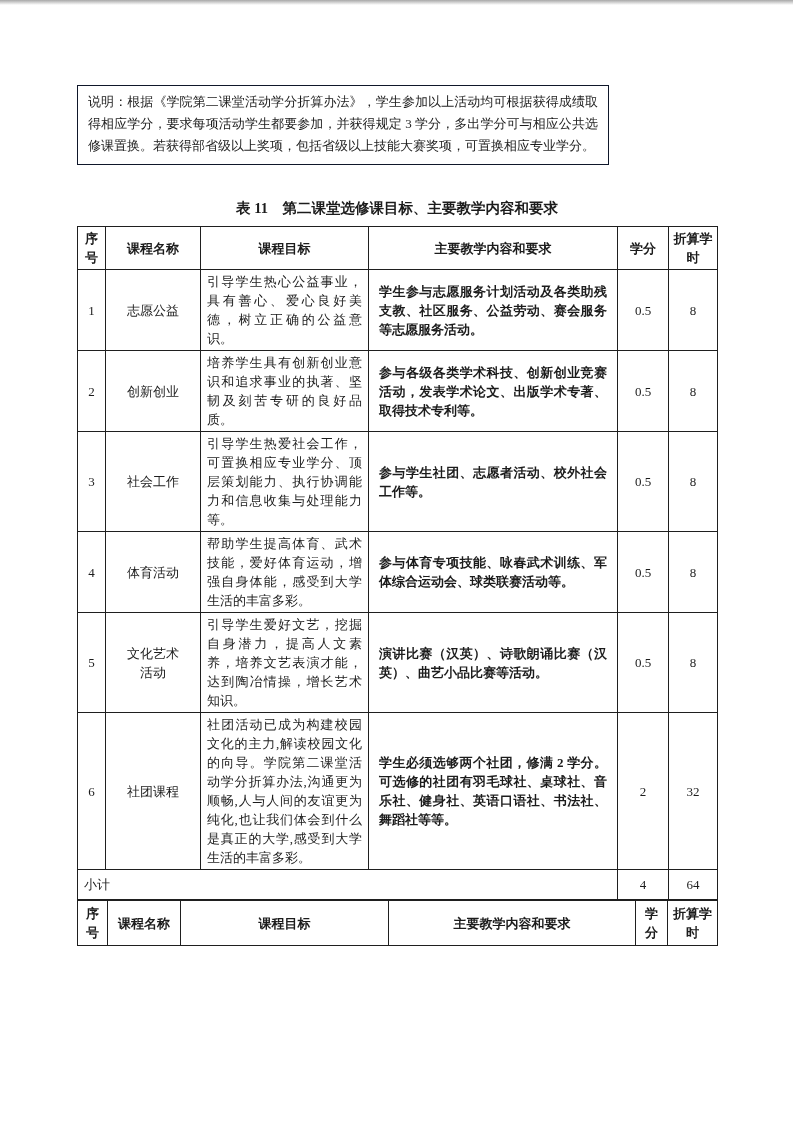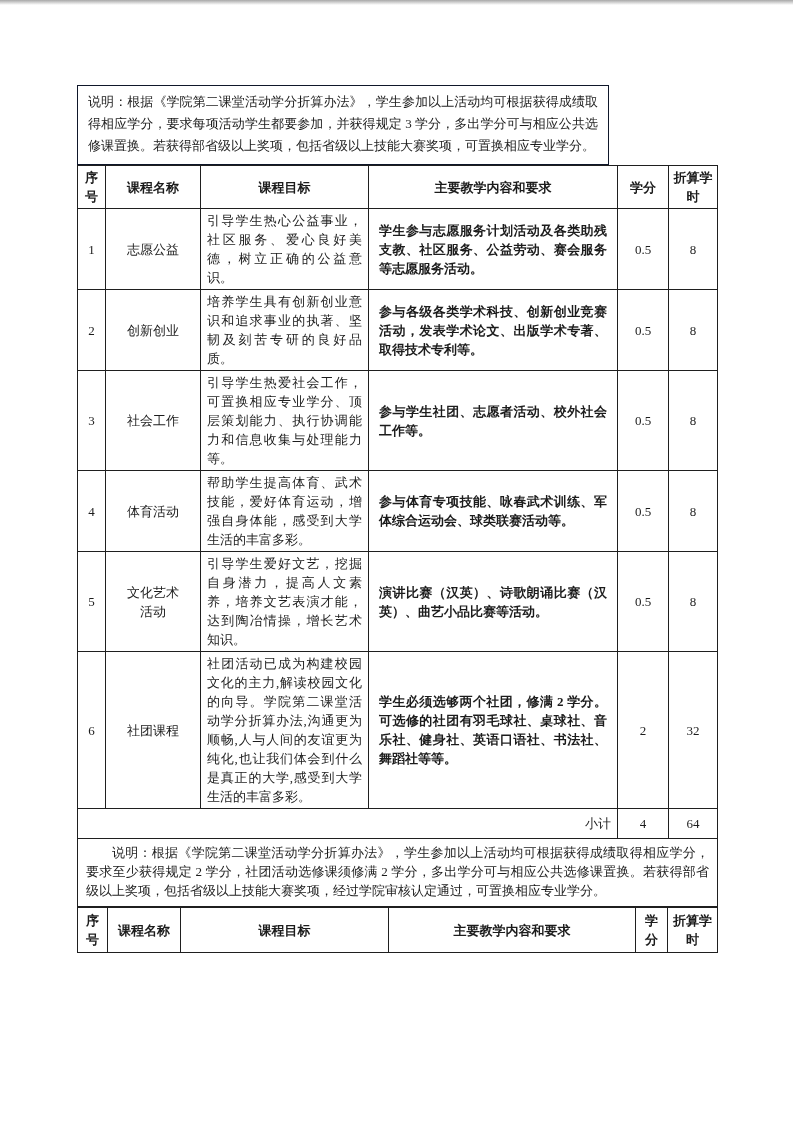--- a/index.html
+++ b/index.html
@@ -59,33 +59,34 @@
   td.name-cell{text-align:center;padding:2px 16px !important;}
   td.goal-cell{text-align:justify;padding:2px 6px !important;}
   td.content-cell{text-align:justify;padding:2px 10px !important;font-weight:bold;}
   td.note-cell{
     font-size:13.5px;
     line-height:23px;
     text-align:justify;
     text-indent:2em;
     padding:4px 8px 6px 8px !important;
   }
-  td.subtotal-cell{text-align:right;font-size:13.5px;}
+  td.subtotal-cell{text-align:left;font-size:13.5px;}
 </style>
 </head>
 <body>
 
 <div class="scan-edge"></div>
 
 <div class="content">
 
   <div class="note-box">
     <span>说明：根据《学院第二课堂活动学分折算办法》，学生参加以上活动均可根据获得成绩取得相应学分，要求每项活动学生都要参加，并获得规定 3 学分，多出学分可与相应公共选修课置换。若获得部省级以上奖项，包括省级以上技能大赛奖项，可置换相应专业学分。</span>
   </div>
 
+  <div class="table-title">表 11　第二课堂选修课目标、主要教学内容和要求</div>
 
   <table class="doc">
     <colgroup>
       <col style="width:28px">
         <col style="width:95px">
         <col style="width:168px">
       <col style="width:249px">
         <col style="width:51px">
         <col style="width:49px">
     </colgroup>
@@ -94,21 +95,21 @@
       <td class="hdr">序号</td>
       <td class="hdr">课程名称</td>
       <td class="hdr">课程目标</td>
       <td class="hdr">主要教学内容和要求</td>
       <td class="hdr">学分</td>
       <td class="hdr">折算学时</td>
     </tr>
     <tr style="height:67px">
       <td class="c">1</td>
       <td class="name-cell">志愿公益</td>
-      <td class="goal-cell">引导学生热心公益事业，社区服务、爱心良好美德，树立正确的公益意识。</td>
+      <td class="goal-cell">引导学生热心公益事业，具有善心、爱心良好美德，树立正确的公益意识。</td>
       <td class="content-cell">学生参与志愿服务计划活动及各类助残支教、社区服务、公益劳动、赛会服务等志愿服务活动。</td>
       <td class="c">0.5</td>
       <td class="c">8</td>
     </tr>
     <tr style="height:63px">
       <td class="c">2</td>
       <td class="name-cell">创新创业</td>
       <td class="goal-cell">培养学生具有创新创业意识和追求事业的执著、坚韧及刻苦专研的良好品质。</td>
       <td class="content-cell">参与各级各类学术科技、创新创业竞赛活动，发表学术论文、出版学术专著、取得技术专利等。</td>
       <td class="c">0.5</td>
@@ -144,23 +145,20 @@
       <td class="goal-cell">社团活动已成为构建校园文化的主力,解读校园文化的向导。学院第二课堂活动学分折算办法,沟通更为顺畅,人与人间的友谊更为纯化,也让我们体会到什么是真正的大学,感受到大学生活的丰富多彩。</td>
       <td class="content-cell">学生必须选够两个社团，修满 2 学分。可选修的社团有羽毛球社、桌球社、音乐社、健身社、英语口语社、书法社、舞蹈社等等。</td>
       <td class="c">2</td>
       <td class="c">32</td>
     </tr>
     <tr style="height:30px">
       <td class="subtotal-cell" colspan="4">小计</td>
       <td class="c">4</td>
       <td class="c">64</td>
     </tr>
-    <tr>
-      <td class="note-cell" colspan="6">说明：根据《学院第二课堂活动学分折算办法》，学生参加以上活动均可根据获得成绩取得相应学分，要求至少获得规定 2 学分，社团活动选修课须修满 2 学分，多出学分可与相应公共选修课置换。若获得部省级以上奖项，包括省级以上技能大赛奖项，经过学院审核认定通过，可置换相应专业学分。</td>
-    </tr>
   </tbody>
     </table>
 
 
   <table class="doc">
     <colgroup>
       <col style="width:30px">
         <col style="width:73px">
         <col style="width:208px">
       <col style="width:247px">

